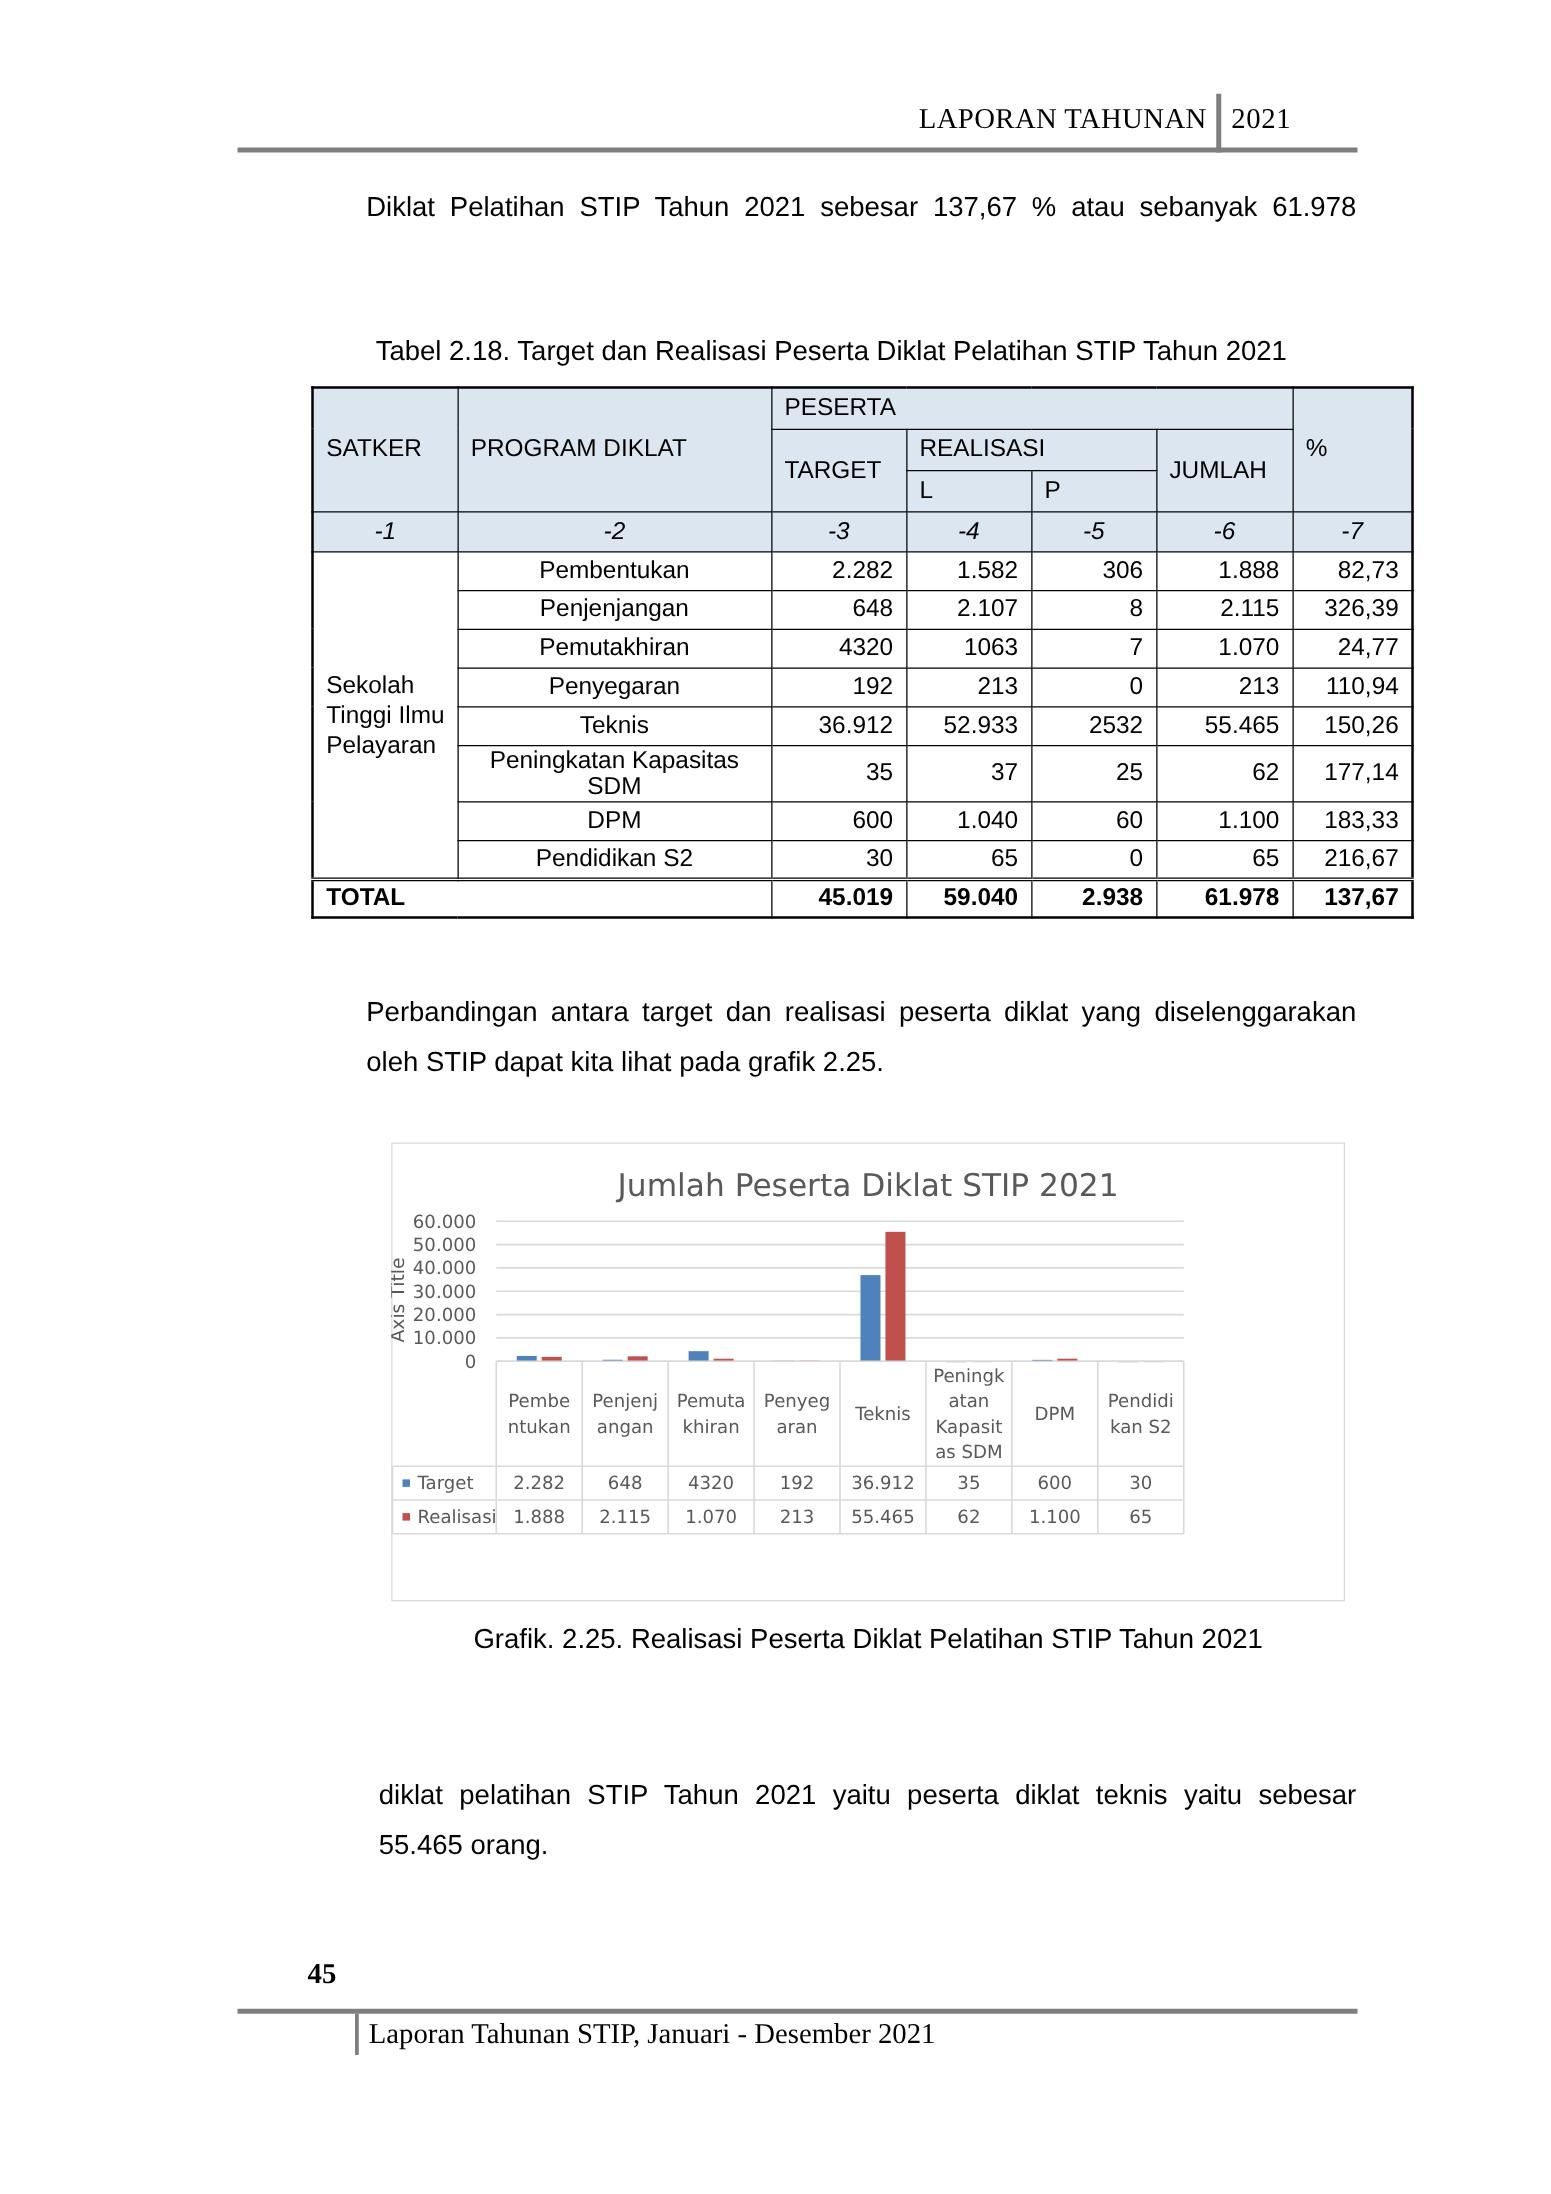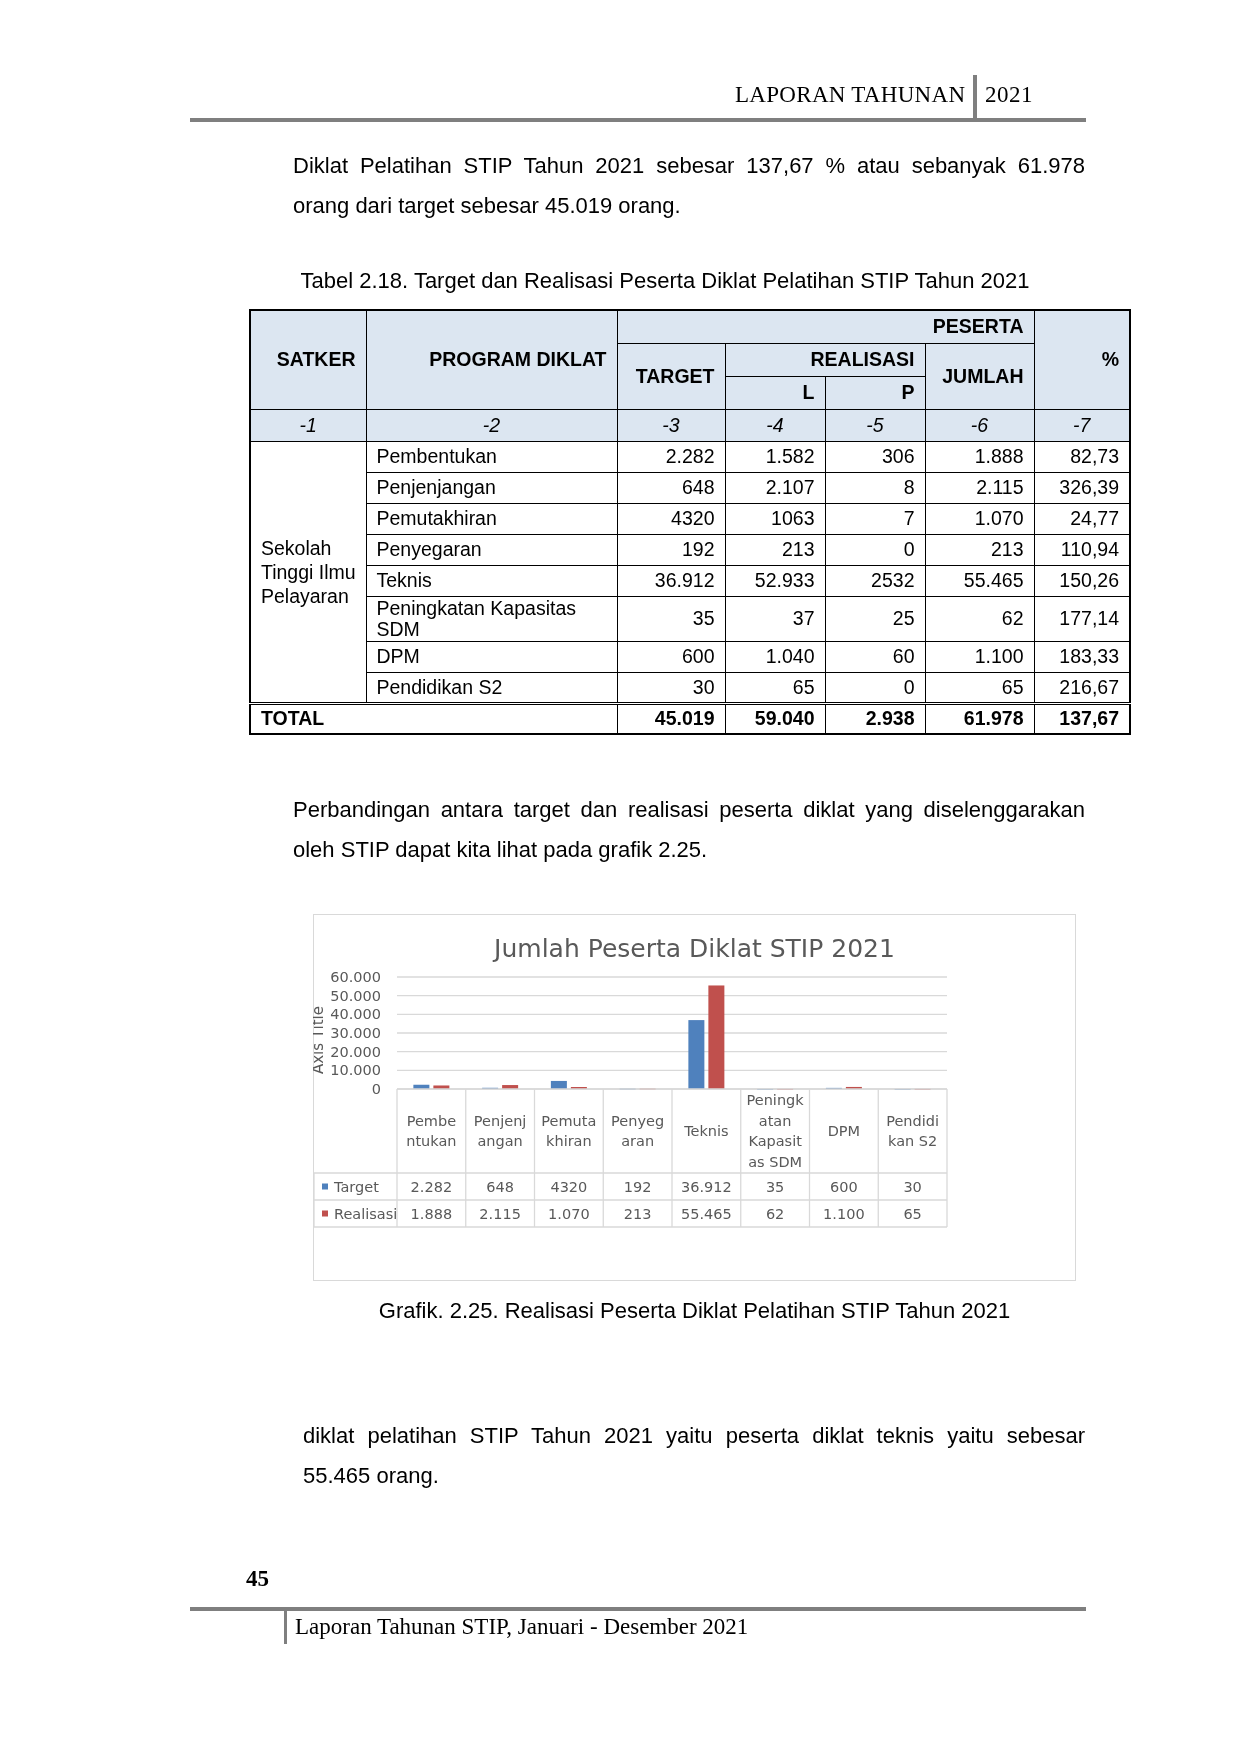--- a/index.html
+++ b/index.html
@@ -12,24 +12,24 @@
   #hdr-sep { position: absolute; left: 973px; top: 75px; width: 4px; height: 47px; background: #7f7f7f; }
   #hdr-title { position: absolute; left: 735px; top: 82px; font-size: 23px; letter-spacing: 0.3px; }
   #hdr-year { position: absolute; left: 985px; top: 82px; font-size: 23px; letter-spacing: 0.5px; }
 
   .para { position: absolute; left: 293px; width: 792px; font-size: 22px; line-height: 40px; text-align: justify; text-align-last: left; }
   .caption { position: absolute; font-size: 22px; text-align: center; }
 
   
   #tbl { position: absolute; left: 249px; top: 309px; border-collapse: collapse; font-size: 19.5px; }
   #tbl td, #tbl th { border: 1.5px solid #000; padding: 0 10px; height: 31px; box-sizing: border-box; }
-  #tbl th { background: #dce6f1; font-weight: bold; text-align: right; }
+  #tbl th { background: #dce6f1; font-weight: normal; text-align: left; }
   #tbl .idx td { background: #dce6f1; text-align: center; font-style: italic; height: 32px; }
   #tbl td.num { text-align: right; }
-  #tbl td.prog { text-align: left; }
+  #tbl td.prog { text-align: center; }
   #tbl td.satker { vertical-align: middle; text-align: left; line-height: 24px; }
   #tbl tr.total td { font-weight: bold; border-top: 3px double #000; }
   #tbl { border: 2px solid #000; }
 
   
   #chart-box { position: absolute; left: 313px; top: 914px; width: 763px; height: 367px; border: 1.5px solid #d9d9d9; box-sizing: border-box; background: #fff; }
   #chart-title { position: absolute; left: 313px; top: 934px; width: 763px; text-align: center; font-size: 25px; color: #595959; }
   #chart-svg { position: absolute; left: 313px; top: 914px; }
   .axis-lbl { font-family: "DejaVu Sans", sans-serif; font-size: 15px; fill: #595959; }
   .tick-lbl { font-family: "DejaVu Sans", sans-serif; font-size: 14.5px; fill: #595959; }
@@ -44,21 +44,20 @@
 </head>
 <body>
 
 <div id="hdr-title" class="serif">LAPORAN TAHUNAN</div>
 <div id="hdr-sep"></div>
 <div id="hdr-year" class="serif">2021</div>
 <div id="hdr-line"></div>
 
 <div class="para sans" style="top:146px;">
   <div style="text-align:justify; text-align-last:justify;">Diklat Pelatihan STIP Tahun 2021 sebesar 137,67 % atau sebanyak 61.978</div>
-  <div>orang dari target sebesar 45.019 orang.</div>
 </div>
 
 <div class="caption sans" style="left:249px; width:832px; top:268px;">Tabel 2.18. Target dan Realisasi Peserta Diklat Pelatihan STIP Tahun 2021</div>
 
 <table id="tbl" class="sans">
   <colgroup>
     <col style="width:116px">
       <col style="width:251px">
       <col style="width:108px">
       <col style="width:100px">

